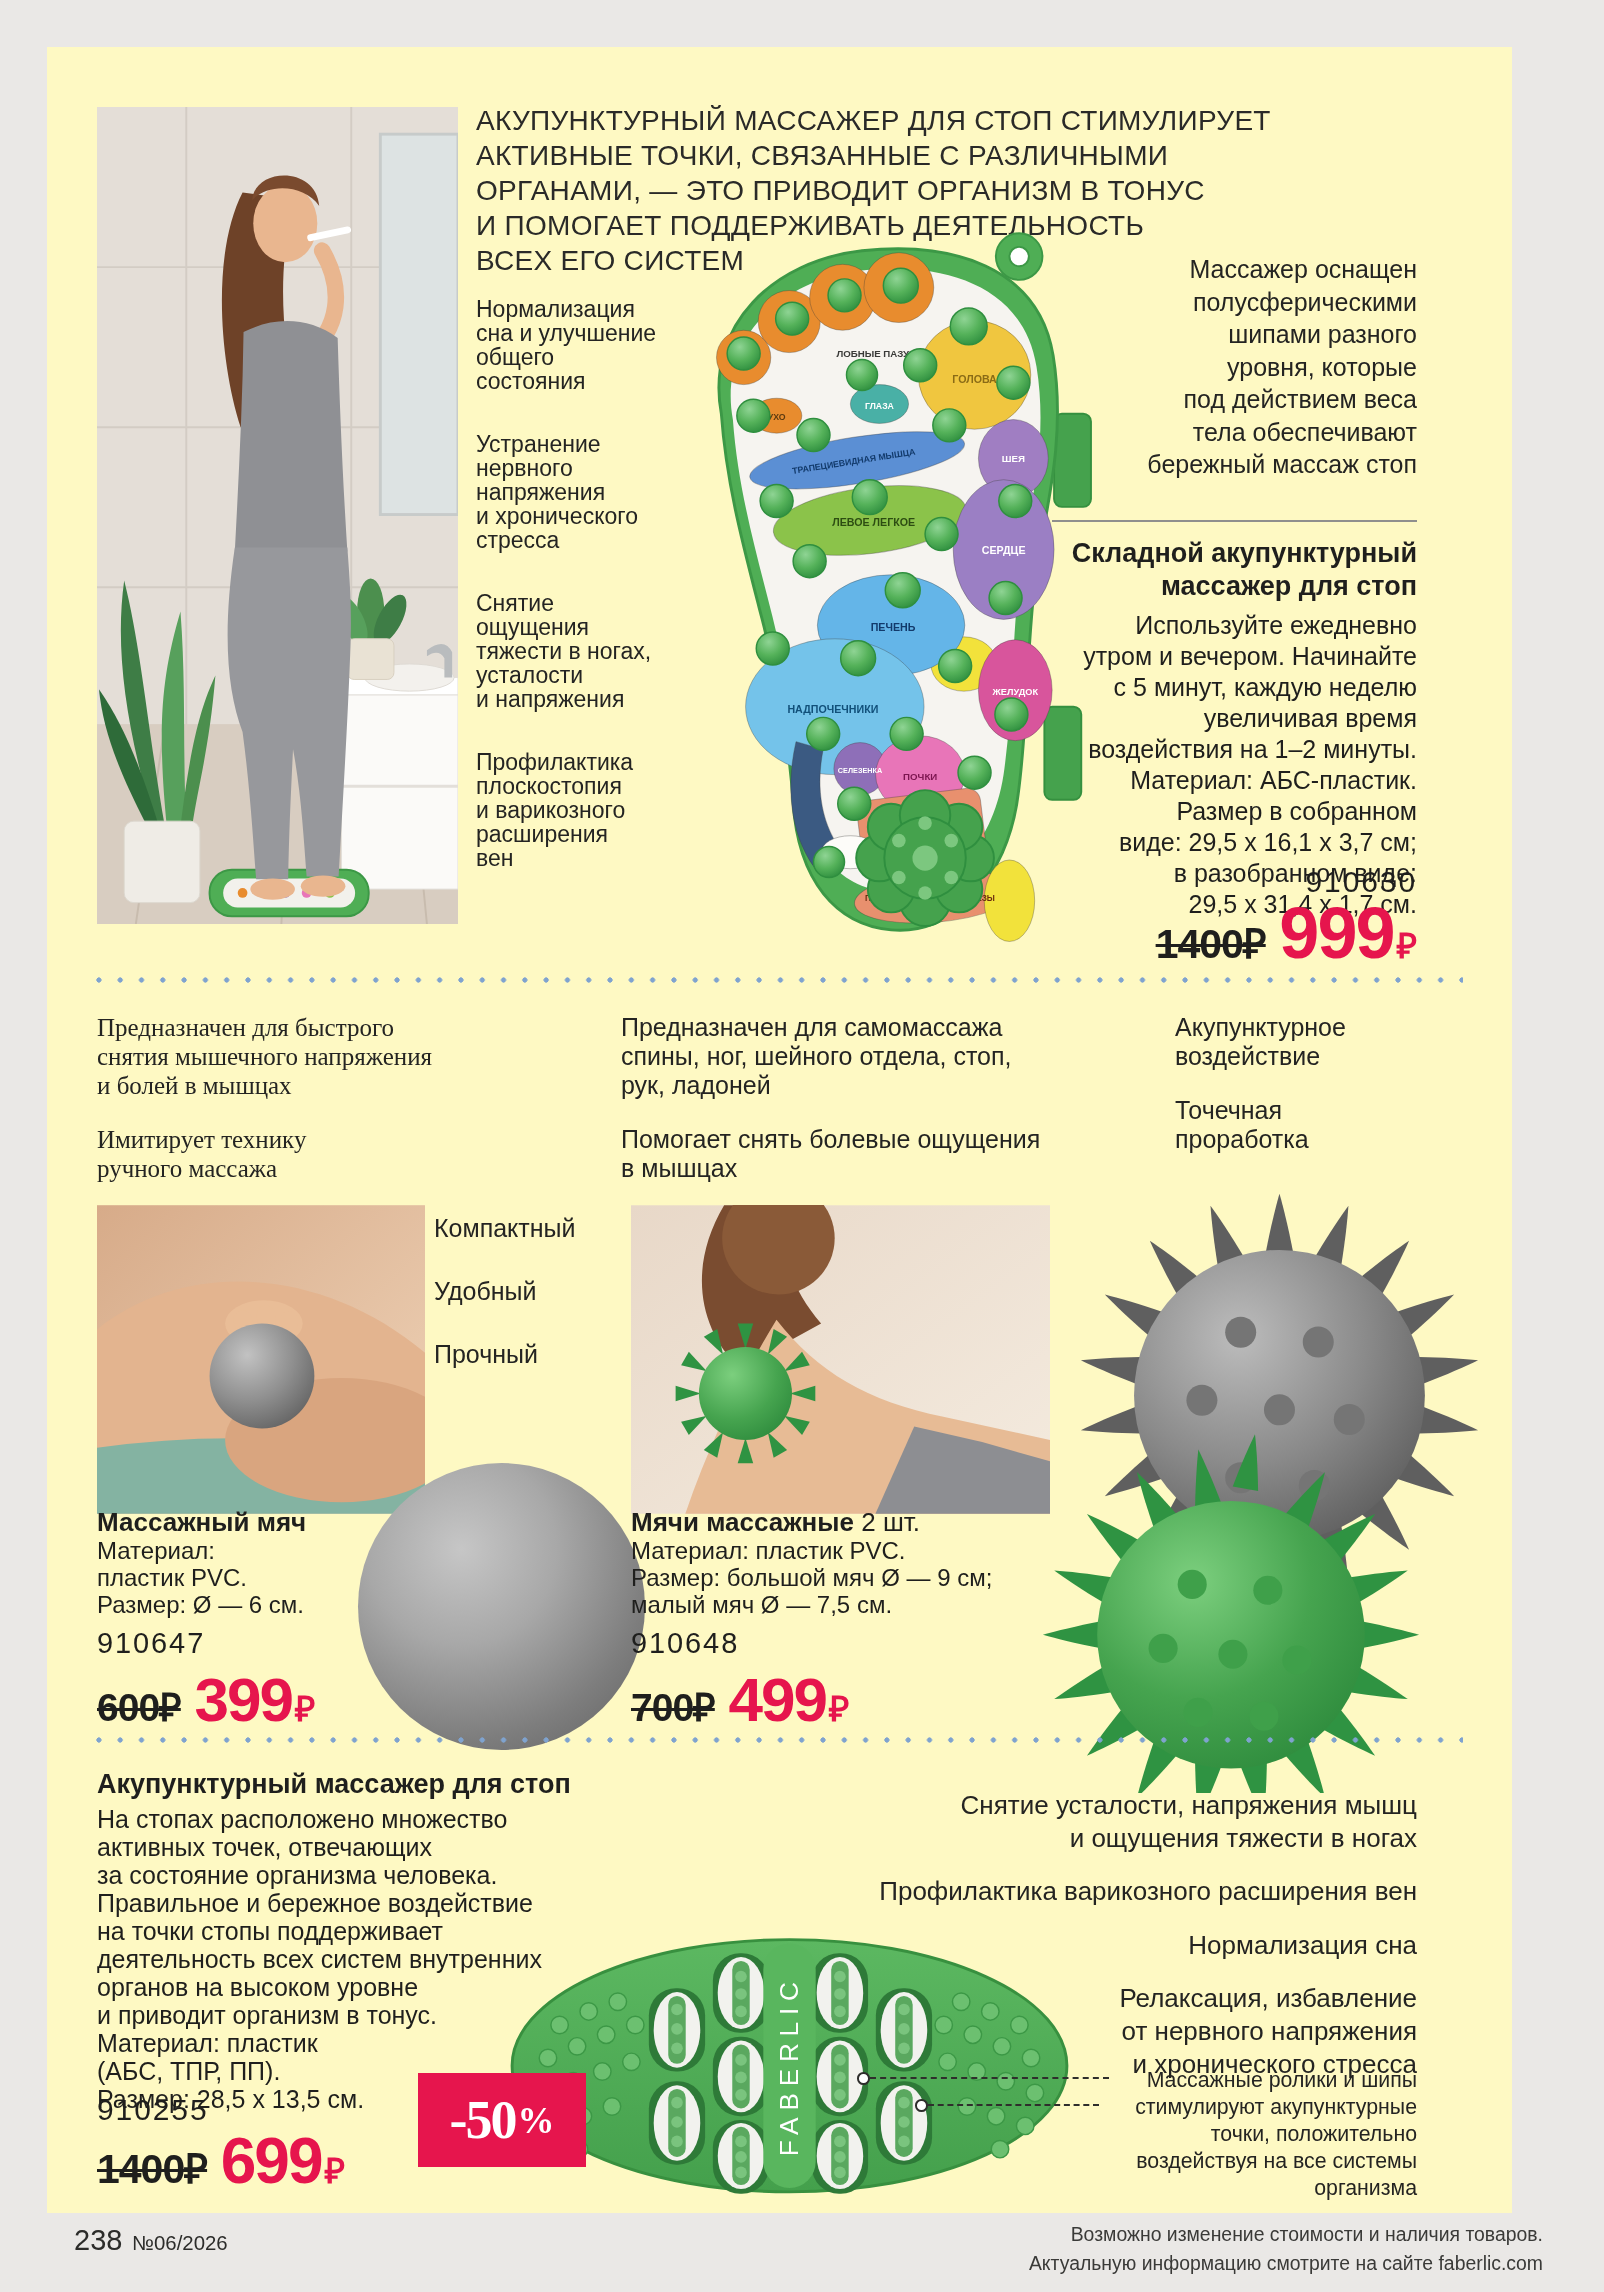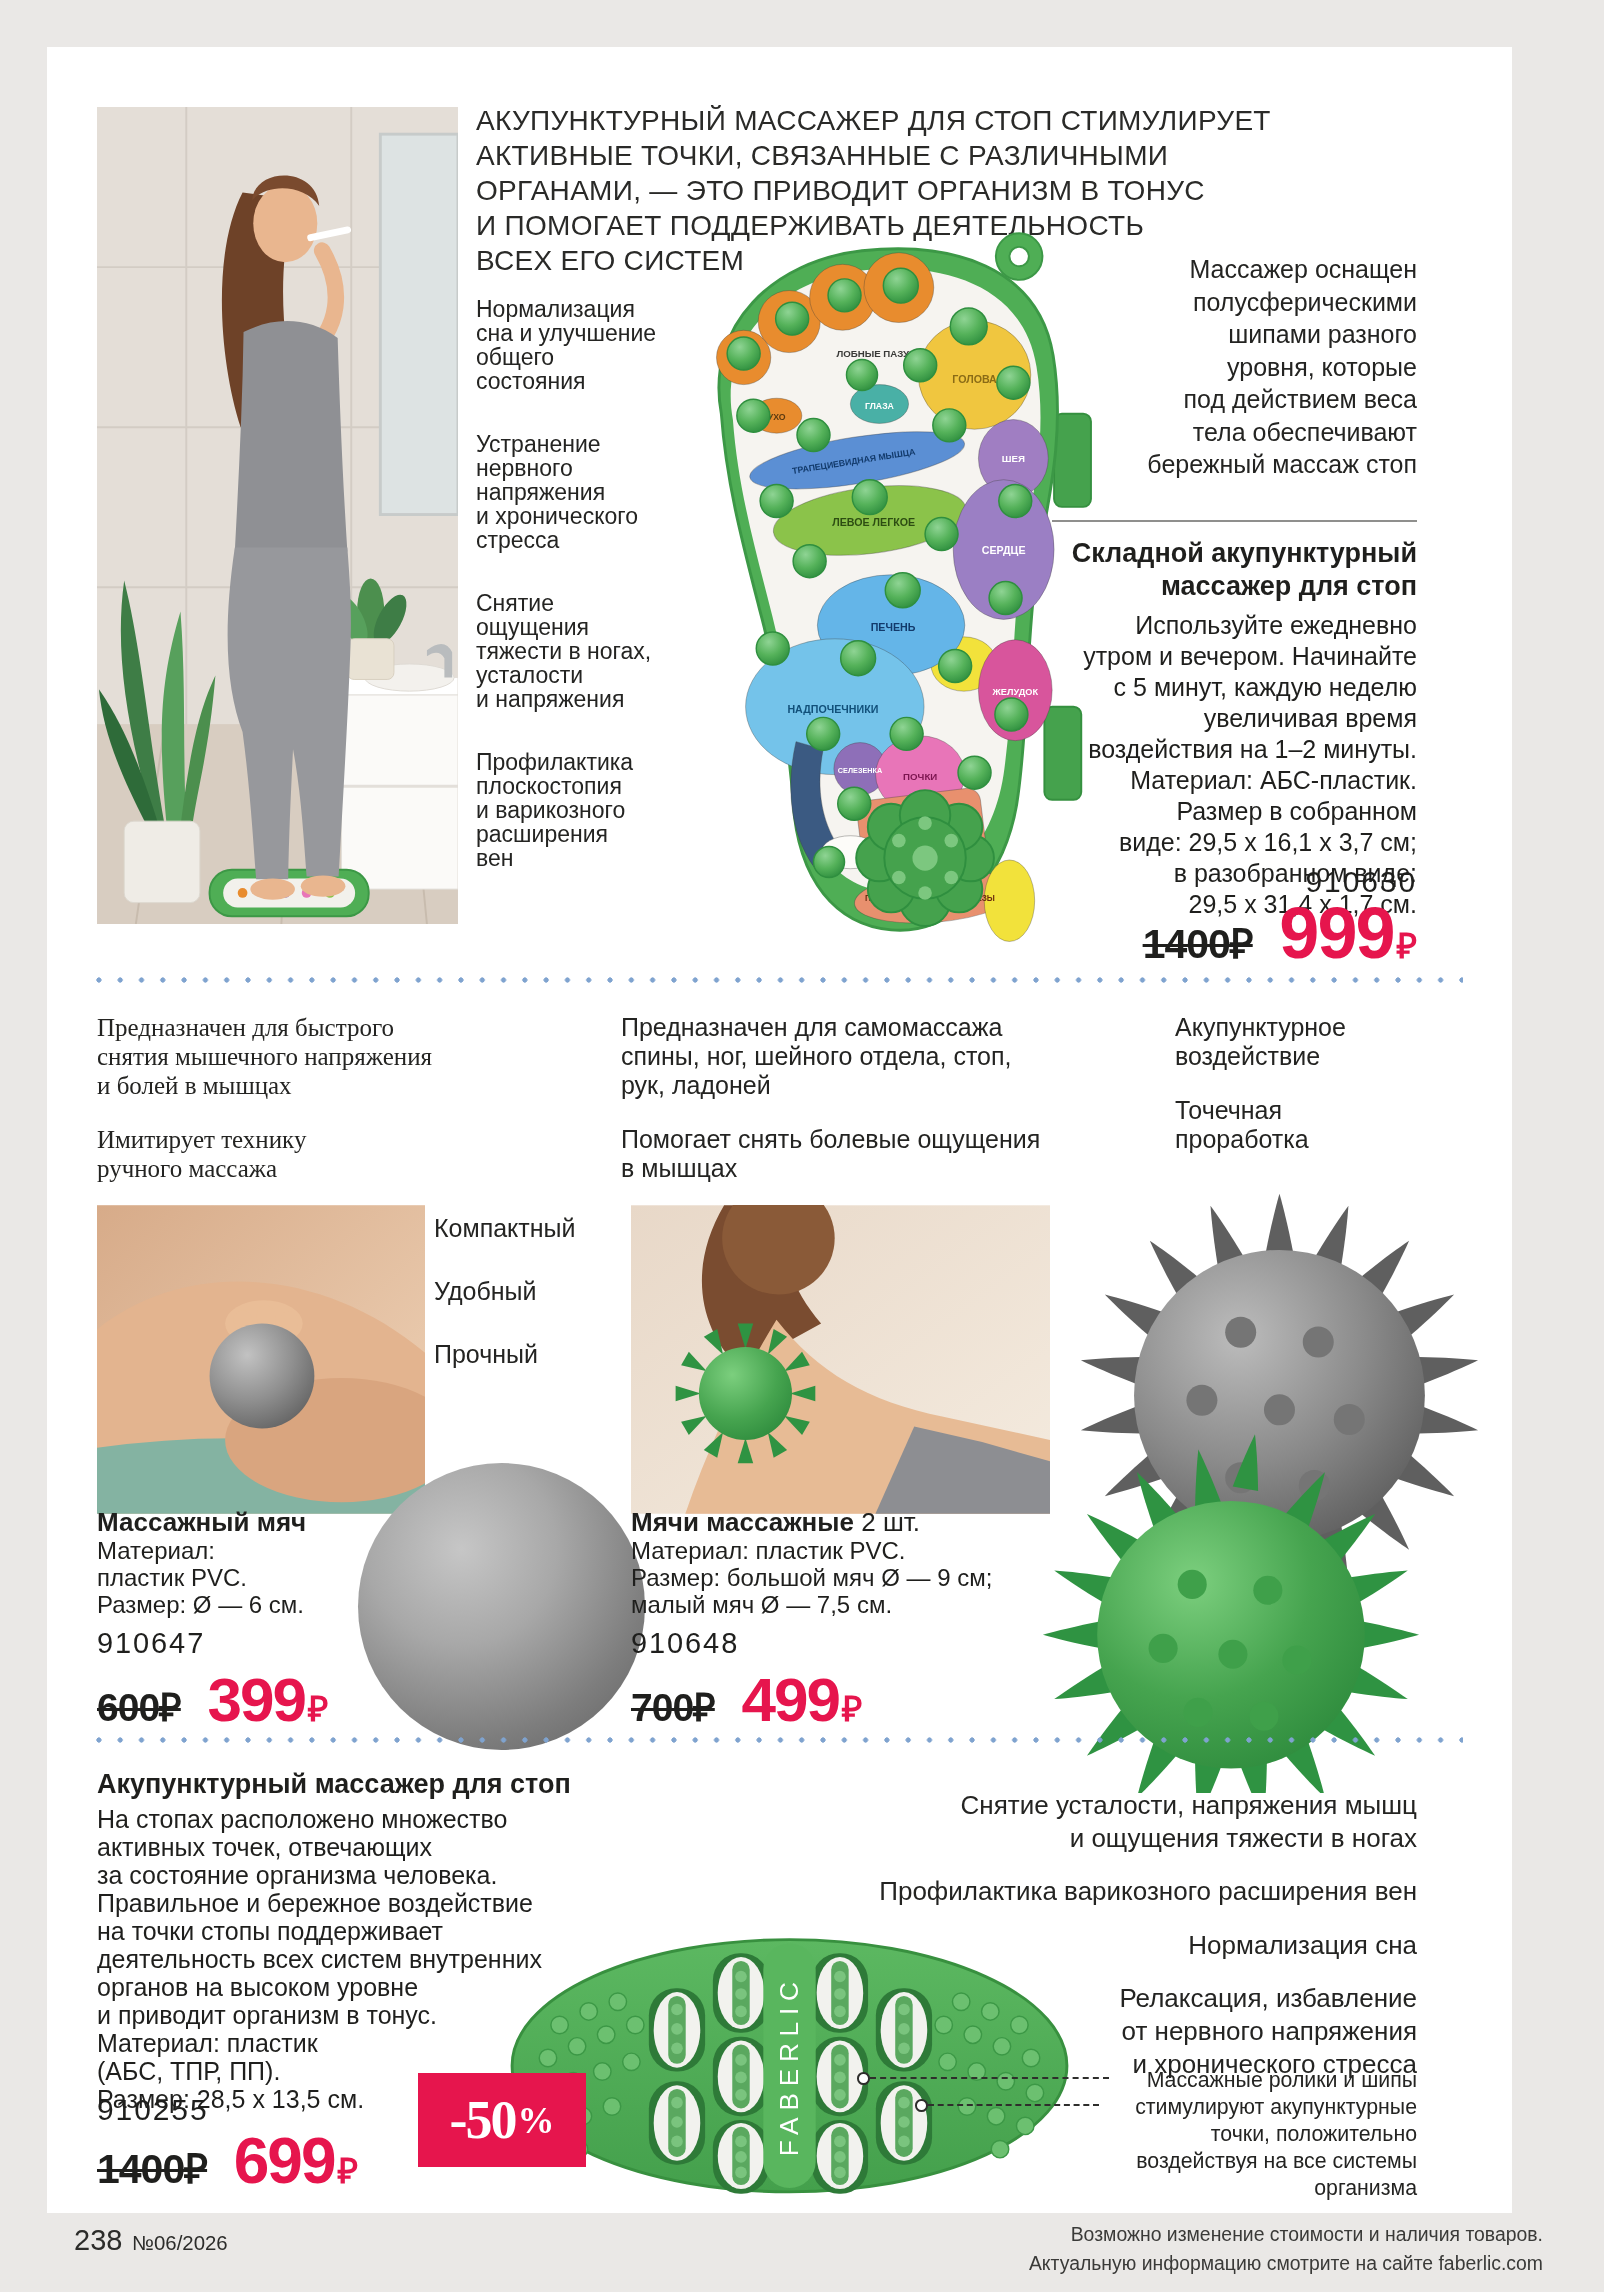--- a/index.html
+++ b/index.html
@@ -9,33 +9,33 @@
     --ink:#1f1f1d;
     --dot:#7fa3cf;
   }
   *{box-sizing:border-box;}
   html,body{margin:0;padding:0;}
   body{
     width:1605px;height:2292px;position:relative;overflow:hidden;
     background:#eae8e6;color:var(--ink);
     font-family:"Liberation Sans", sans-serif;
   }
-  .card{position:absolute;left:47px;top:47px;width:1465px;height:2166px;background:#ffffff;}
+  .card{position:absolute;left:47px;top:47px;width:1465px;height:2166px;background:#fef9c3;}
   .abs{position:absolute;}
   .pre{white-space:pre-line;}
   .ra{text-align:right;}
 
   .headline{font-size:28px;line-height:35px;letter-spacing:0.3px;color:#2a2a28;}
   .benefit{font-size:23px;line-height:24px;margin-bottom:39px;color:#242422;}
   .note{font-size:25px;line-height:32.5px;color:#242422;}
   .rule{height:1.9px;background:#8f8f8d;}
   .ptitle-lg{font-size:27px;line-height:33px;font-weight:700;}
   .pdesc{font-size:25px;line-height:31px;}
   .article{font-size:30px;letter-spacing:1.9px;font-weight:500;}
-  .prices{display:flex;align-items:baseline;gap:13px;}
+  .prices{display:flex;align-items:baseline;}
   .old{font-size:41px;font-weight:700;letter-spacing:-1px;text-decoration:line-through;text-decoration-thickness:3.4px;margin-right:13.6px;}
   .new{font-size:64px;font-weight:800;color:var(--accent);letter-spacing:-1.9px;line-height:1;white-space:nowrap;}
   .new .cur{font-size:35px;letter-spacing:0;margin-left:2.9px;}
   .new-xl{font-size:72px;}
 
   .dots{height:5.8px;background-image:radial-gradient(circle at 2.9px 2.9px,var(--dot) 2.3px,rgba(0,0,0,0) 2.8px);background-size:21.3px 5.8px;background-repeat:repeat-x;}
 
   .pt{font-size:25px;line-height:29px;margin-bottom:25px;color:#242422;}
   .bf{font-size:25px;margin-bottom:34px;color:#242422;}
 

